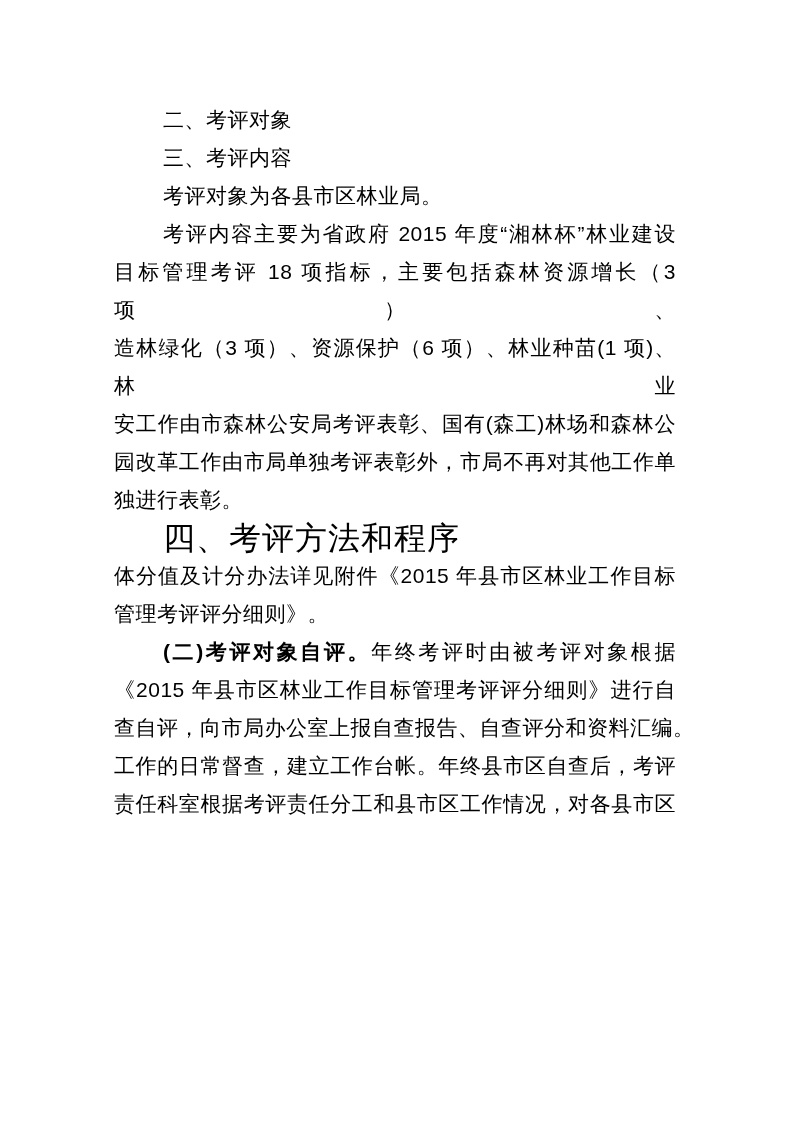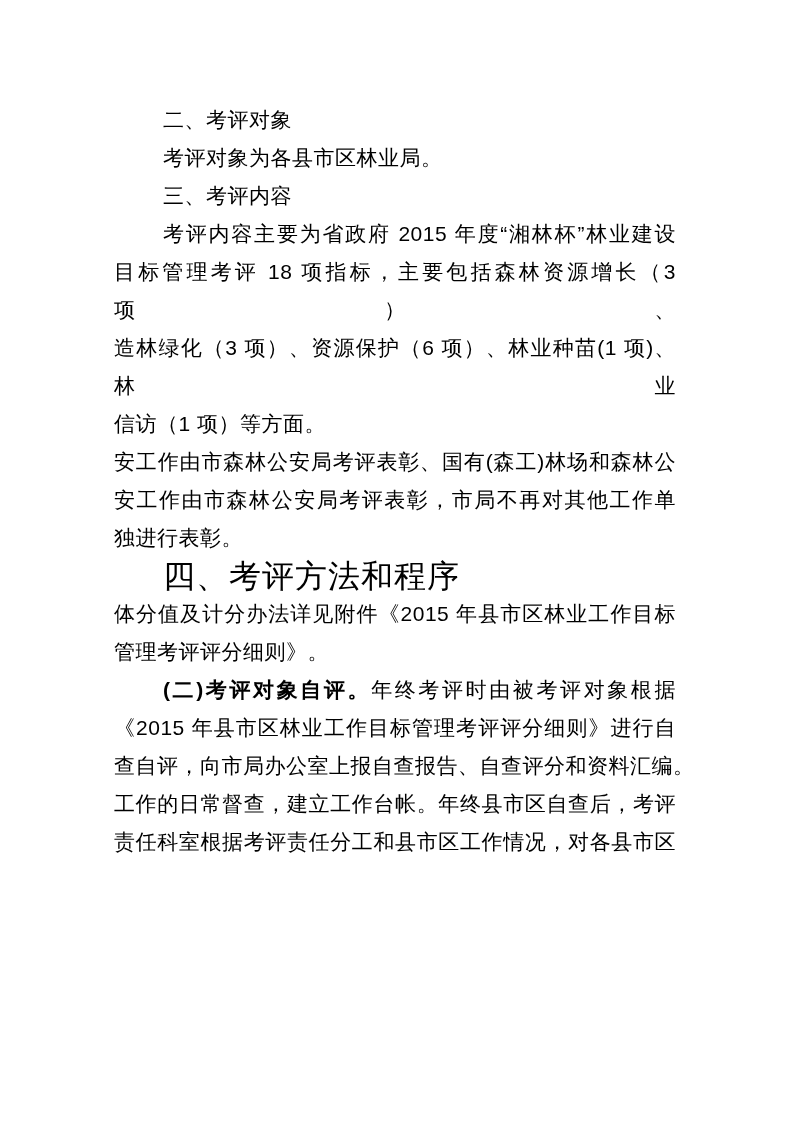--- a/index.html
+++ b/index.html
@@ -41,30 +41,29 @@
   .boldrun {
     font-weight: 700;
   }
 </style>
 </head>
 <body>
 
 <div class="page">
 
   <div class="ln indent">二、考评对象</div>
+  <div class="ln indent">三、考评内容</div>
   <div class="ln indent">考评对象为各县市区林业局。</div>
-  <div class="ln indent">三、考评内容</div>
 
   <div class="ln indent fill">考评内容主要为省政府 2015 年度“湘林杯”林业建设</div>
   <div class="ln fill">目标管理考评 18 项指标，主要包括森林资源增长（3 项）、</div>
   <div class="ln fill">造林绿化（3 项）、资源保护（6 项）、林业种苗(1 项)、林业</div>
-  <div class="ln">信访（1 项）等方面。</div>
 
   <div class="ln fill">安工作由市森林公安局考评表彰、国有(森工)林场和森林公</div>
-  <div class="ln fill">安工作由市森林公安局考评表彰，市局不再对其他工作单</div>
+  <div class="ln fill">园改革工作由市局单独考评表彰外，市局不再对其他工作单</div>
   <div class="ln">独进行表彰。</div>
 
   <div class="ln indent big">四、考评方法和程序</div>
 
   <div class="ln fill">体分值及计分办法详见附件《2015 年县市区林业工作目标</div>
   <div class="ln">管理考评评分细则》。</div>
 
   <div class="ln indent fill">
     <span class="boldrun">(二)考评对象自评。</span><span>年终考评时由被考评对象根据</span>
   </div>

